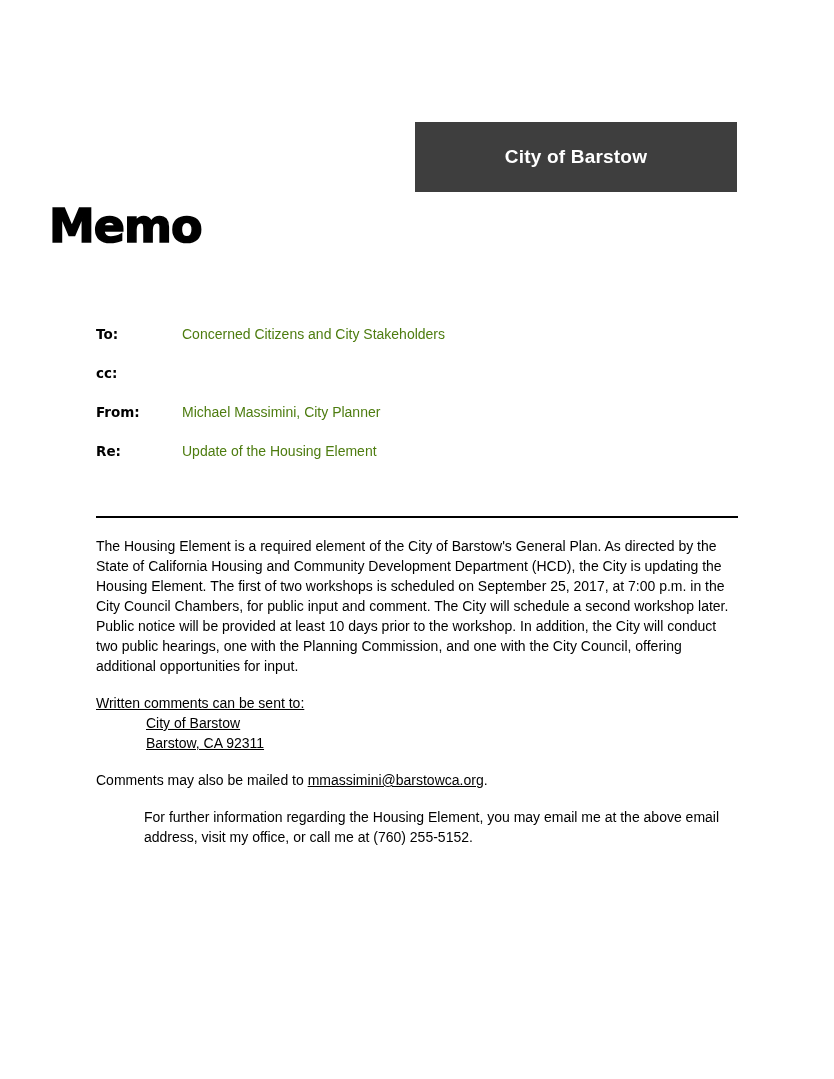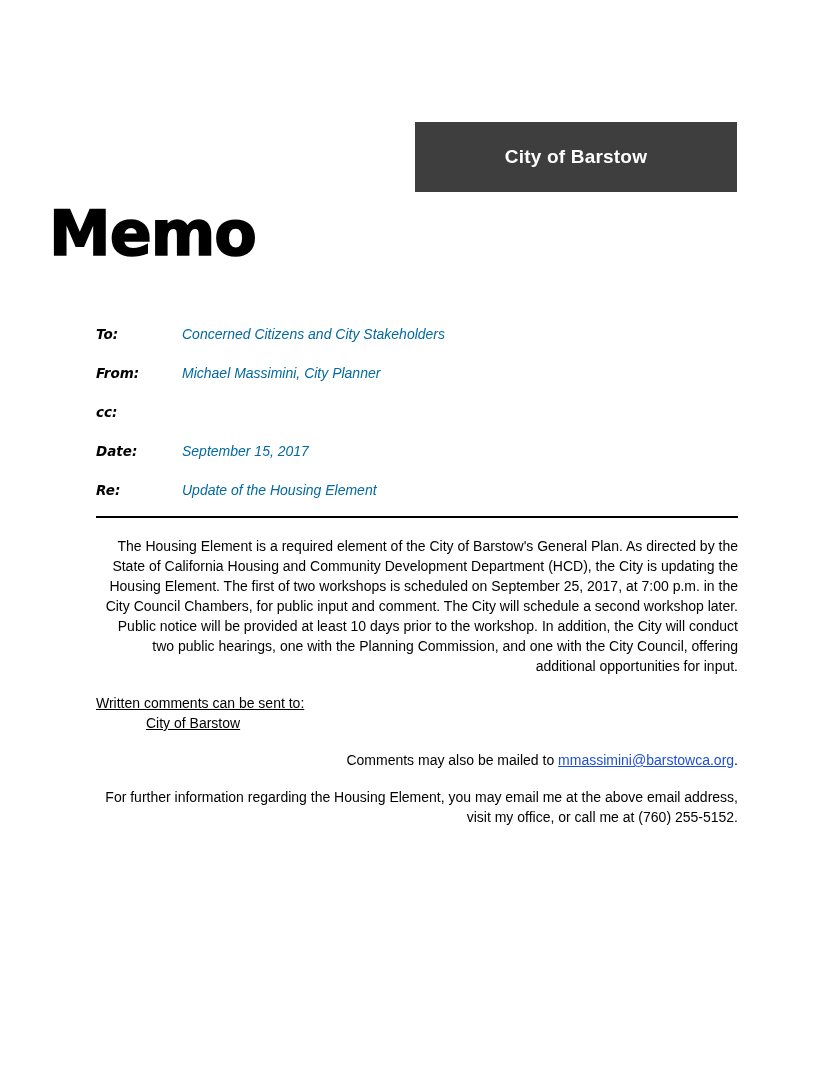--- a/index.html
+++ b/index.html
@@ -34,54 +34,53 @@
     font-weight: bold;
     letter-spacing: 0.2px;
     font-family: "Liberation Sans", sans-serif;
   }
 
   
   .memo-title {
     position: absolute;
     left: 49px;
     top: 203px;
-    font-size: 62px;
+    font-size: 46px;
     font-weight: bold;
     line-height: 1;
     letter-spacing: -1px;
     font-family: "DejaVu Sans", sans-serif;
     color: #000000;
     -webkit-text-stroke: 1.6px #000000;
   }
 
   
   .fields {
     position: absolute;
     left: 96px;
     top: 326px;
     width: 642px;
-    font-style: italic;
   }
   .field-row {
     display: flex;
     align-items: baseline;
     height: 39px;
   }
   .field-label {
     width: 86px;
     flex: 0 0 86px;
     font-size: 13.5px;
     font-weight: bold;
     font-family: "DejaVu Sans", sans-serif;
     color: #000000;
   }
   .field-value {
     font-size: 14px;
     font-family: "Liberation Sans", sans-serif;
-    color: #0369a1;
+    color: #4d7c0f;
   }
 
   
   .divider {
     position: absolute;
     left: 96px;
     top: 516px;
     width: 642px;
     height: 0;
     border-top: 2px solid #000000;
@@ -93,82 +92,80 @@
     left: 96px;
     top: 536px;
     width: 642px;
     font-size: 14px;
     line-height: 20px;
     font-family: "Liberation Sans", sans-serif;
     color: #000000;
   }
   .para {
     margin: 0 0 17px 0;
-    text-align: right;
+    text-align: left;
   }
   .para-last {
     margin-bottom: 0;
+    margin-left: 48px;
   }
   .addr-block {
     margin: 0 0 17px 0;
     text-decoration: underline;
   }
   .addr-line {
     padding-left: 50px;
   }
   .email-link {
-    color: #1d4ed8;
+    color: #000000;
   }
 </style>
 </head>
 <body>
 
 <div class="org-banner">
   <span class="org-banner-text">City of Barstow</span>
 </div>
 
 <div class="memo-title">Memo</div>
 
 <div class="fields">
 
   <div class="field-row">
     <span class="field-label">To:</span>
     <span class="field-value">Concerned Citizens and City Stakeholders</span>
   </div>
 
   <div class="field-row">
-    <span class="field-label">From:</span>
-    <span class="field-value">Michael Massimini, City Planner</span>
-  </div>
-
-  <div class="field-row">
     <span class="field-label">cc:</span>
     <span class="field-value"></span>
   </div>
 
   <div class="field-row">
-    <span class="field-label">Date:</span>
-    <span class="field-value">September 15, 2017</span>
+    <span class="field-label">From:</span>
+    <span class="field-value">Michael Massimini, City Planner</span>
   </div>
+
 
   <div class="field-row">
     <span class="field-label">Re:</span>
     <span class="field-value">Update of the Housing Element</span>
   </div>
 
 </div>
 
 <div class="divider"></div>
 
 <div class="body-area">
 
   <p class="para">The Housing Element is a required element of the City of Barstow's General Plan.  As directed by the State of California Housing and Community Development Department (HCD), the City is updating the Housing Element.  The first of two workshops is scheduled on September 25, 2017, at 7:00 p.m. in the City Council Chambers, for public input and comment.  The City will schedule a second workshop later.  Public notice will be provided at least 10 days prior to the workshop.  In addition, the City will conduct two public hearings, one with the Planning Commission, and one with the City Council, offering additional opportunities for input.</p>
 
   <div class="addr-block">
     <div>Written comments can be sent to:</div>
     <div class="addr-line">City of Barstow</div>
+    <div class="addr-line">Barstow, CA 92311</div>
   </div>
 
   <p class="para"><span>Comments may also be mailed to </span><a class="email-link" href="#">mmassimini@barstowca.org</a><span>.</span></p>
 
   <p class="para para-last">For further information regarding the Housing Element, you may email me at the above email address, visit my office, or call me at (760) 255-5152.</p>
 
 </div>
 
 </body></html>

